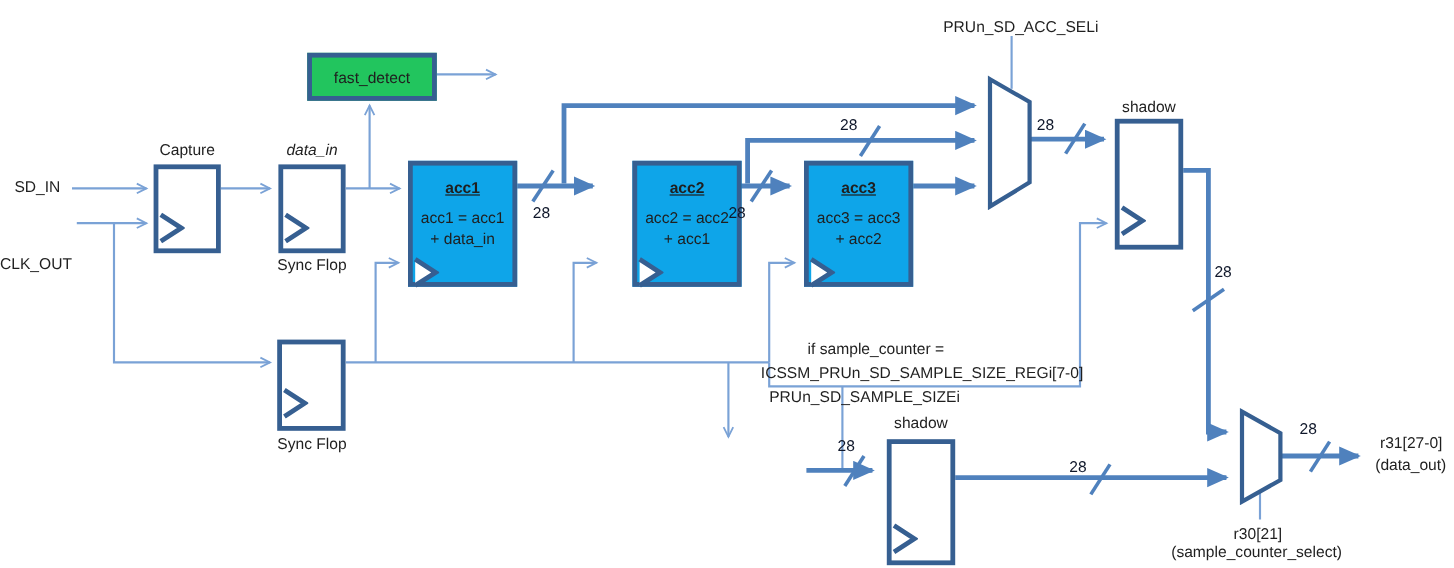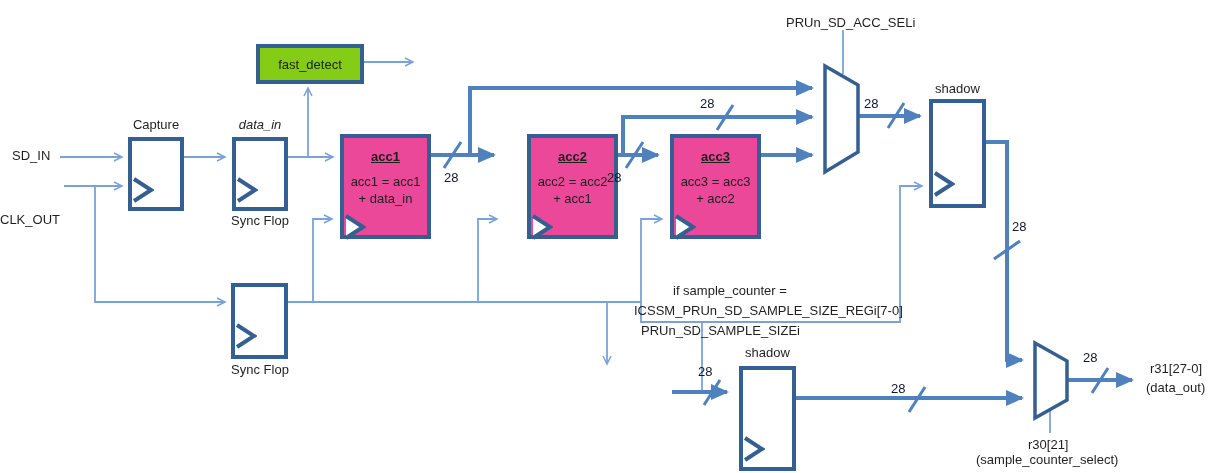--- a/index.html
+++ b/index.html
@@ -9,25 +9,25 @@
   }
   .canvas svg.wires{position:absolute;left:0;top:0;}
   .lbl{position:absolute;white-space:nowrap;font-size:13px;line-height:15px;color:#1f1f1f;}
   .lbl.center{text-align:center;}
   .flop{
     position:absolute;box-sizing:border-box;background:#fff;
     border:4px solid #365f91;
   }
   .flop .clk{position:absolute;left:0;}
   .box{
-    position:absolute;box-sizing:border-box;background:#84cc16;
+    position:absolute;box-sizing:border-box;background:#22c55e;
     border:4px solid #365f91;display:flex;align-items:center;justify-content:center;
   }
   .accbox{
-    position:absolute;box-sizing:border-box;background:#ec4899;border:4px solid #365f91;
+    position:absolute;box-sizing:border-box;background:#0ea5e9;border:4px solid #365f91;
     display:flex;flex-direction:column;align-items:center;padding-top:11px;
   }
   .accbox .acc-title{font-weight:bold;text-decoration:underline;font-size:13px;margin-bottom:9px;}
   .accbox .acc-eq{font-size:13px;line-height:17px;text-align:center;}
   .bus-label{position:absolute;font-size:13px;color:#0f172a;text-align:right;}
   .bold{font-weight:bold;}
 </style>
 </head>
 <body>
 

